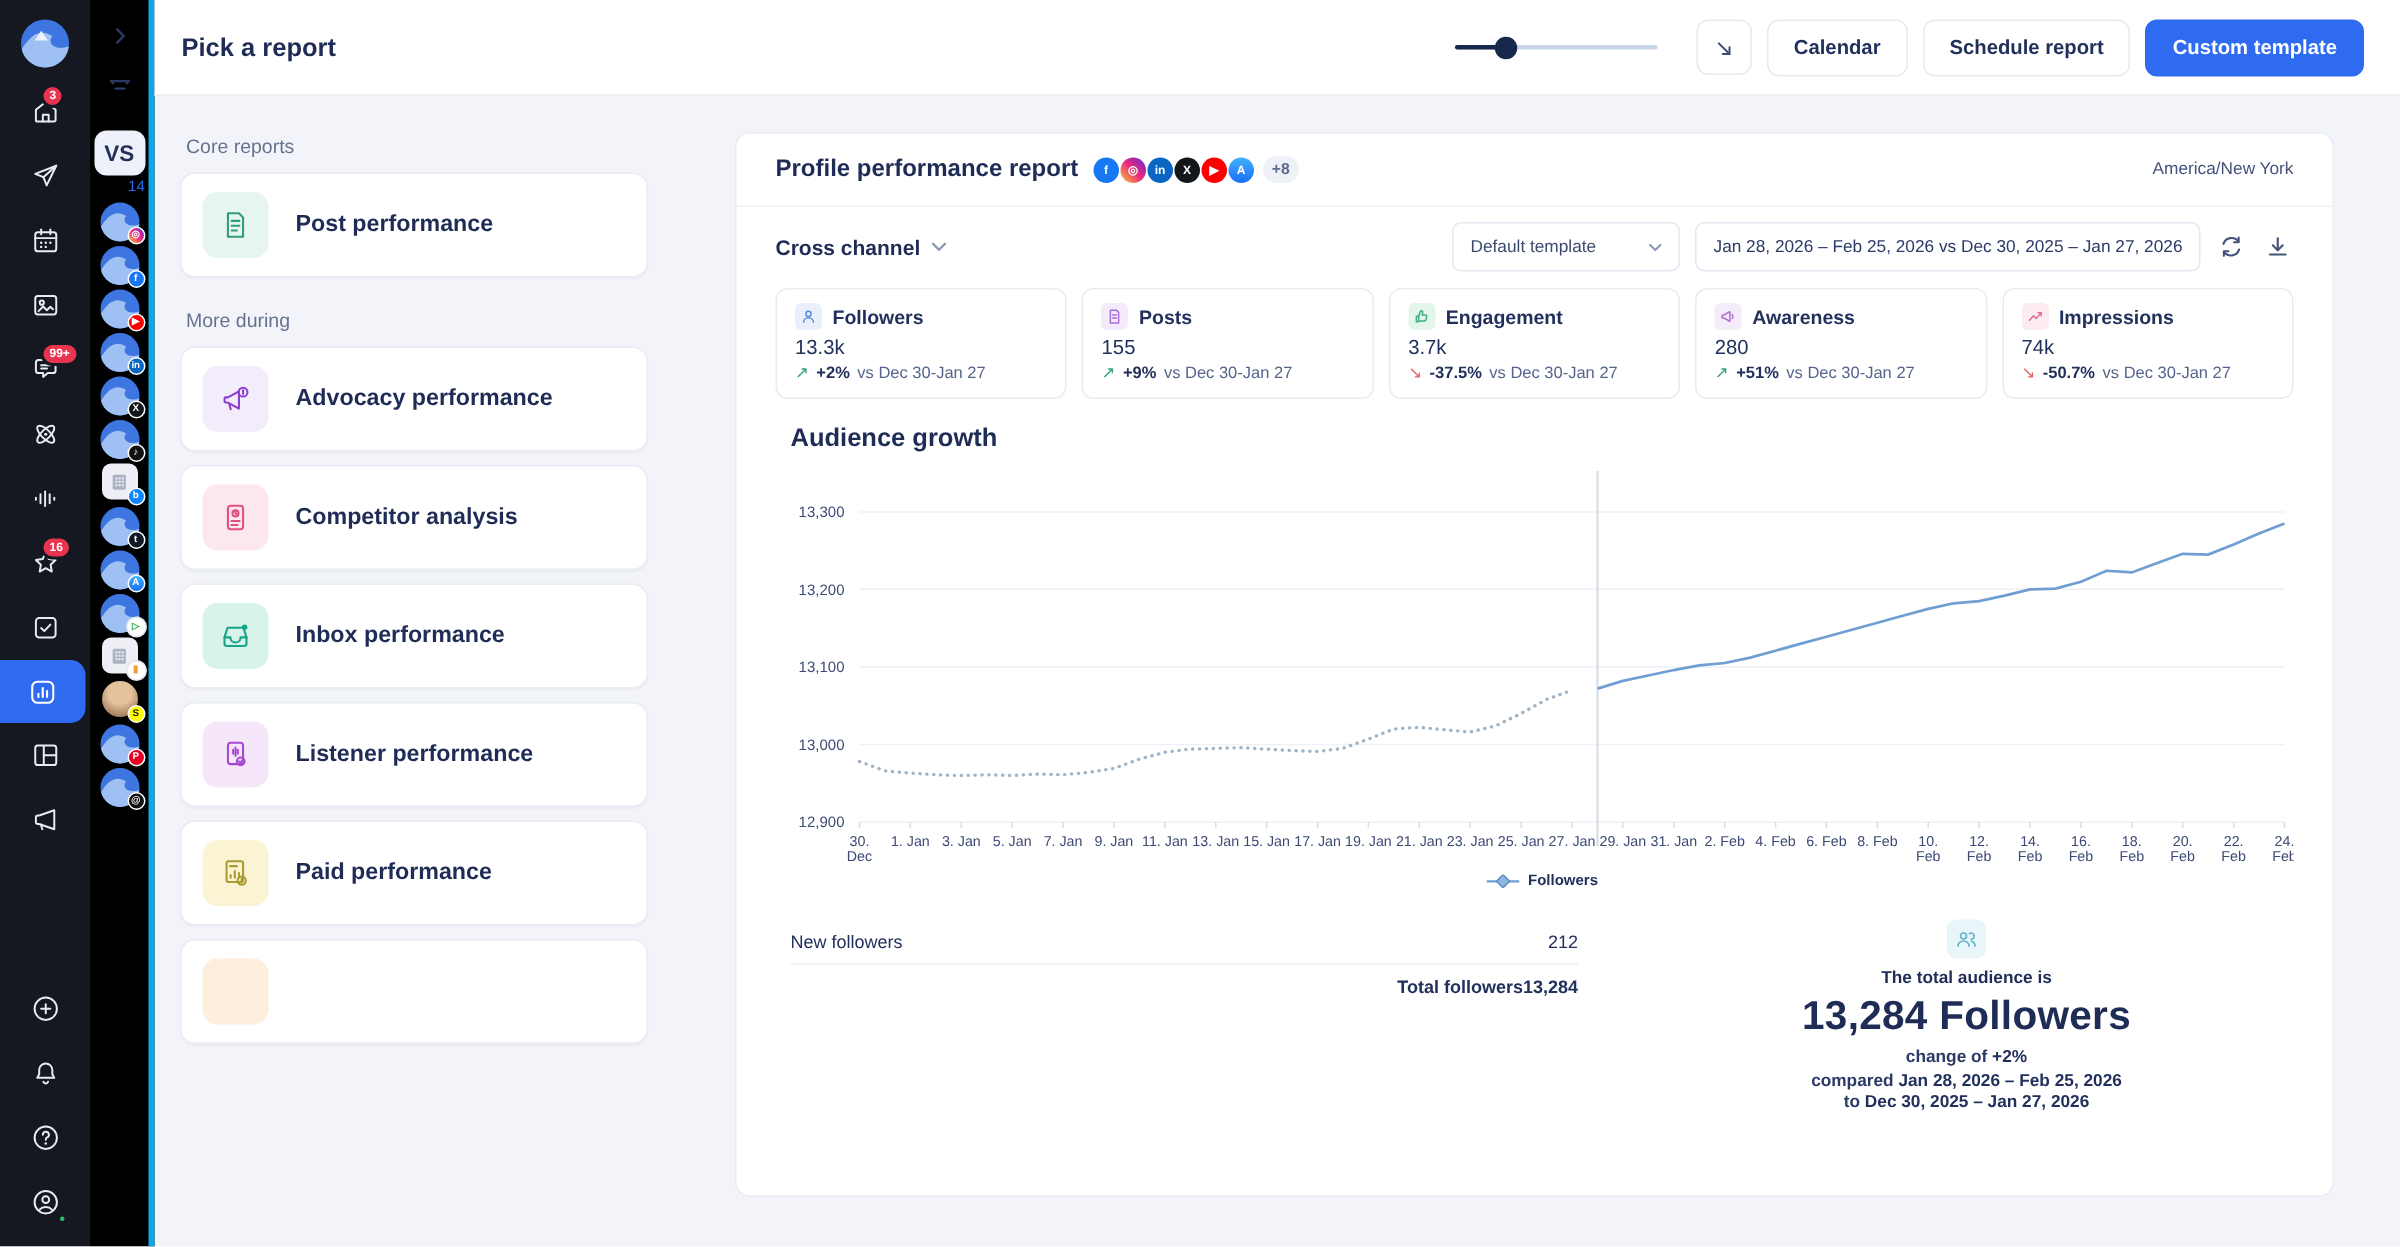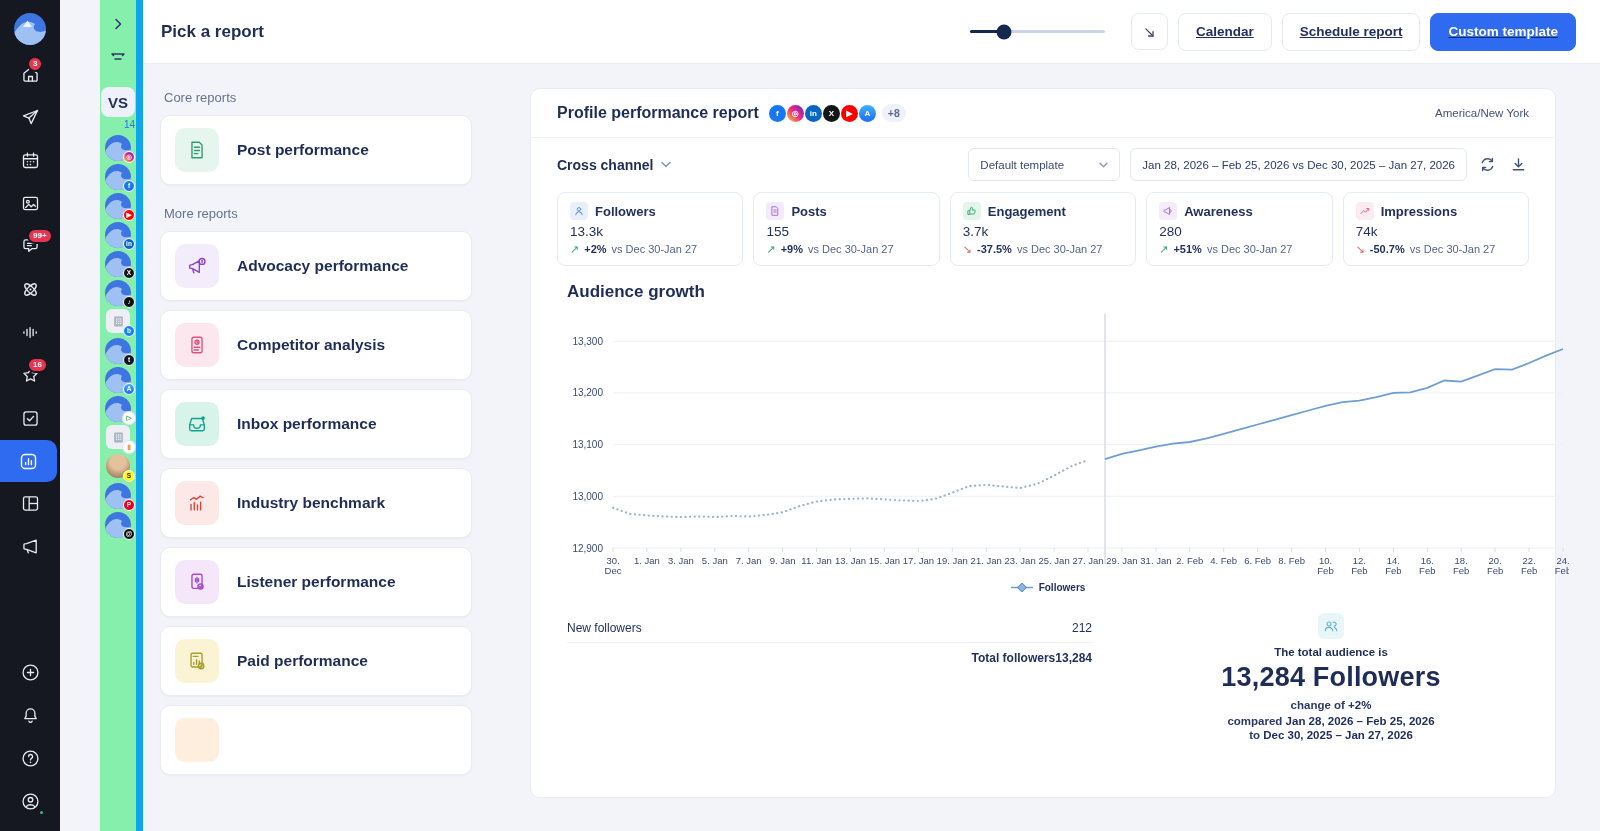--- a/index.html
+++ b/index.html
@@ -15,36 +15,36 @@
   
   .nav { width:60px; background:#161821; flex-shrink:0; display:flex; flex-direction:column; align-items:center; }
   .logo { margin:13px 0 8px; cursor:pointer; }
   .nav-item { position:relative; width:60px; height:43px; display:flex; align-items:center; justify-content:center; background:none; border:none; cursor:pointer; padding:0; }
   .nav-item.active { background:#2e6bf0; width:57px; margin-right:3px; border-radius:0 10px 10px 0; height:42px; }
   .nav-badge { position:absolute; top:3px; left:27px; background:#e8344e; color:#fff; font-size:8px; font-weight:700; line-height:1; padding:2px 4px; border-radius:8px; border:2px solid #161821; }
   .nav-footer { margin-top:auto; padding-bottom:8px; }
   .online-dot { position:absolute; bottom:7px; right:15px; width:7px; height:7px; background:#27c26d; border-radius:50%; border:2px solid #161821; }
 
   
-  .rail { width:43px; background:#86efac; border-right:7px solid #0ea5e9; flex-shrink:0; display:flex; flex-direction:column; align-items:center;margin-left:40px; }
+  .rail { width:43px; background:#000000; border-right:4px solid #0ea5e9; flex-shrink:0; display:flex; flex-direction:column; align-items:center; }
   .rail-collapse { margin-top:16px; background:none; border:none; color:#2c3a66; font-size:17px; cursor:pointer; line-height:1; }
   .rail-filter { margin-top:13px; background:none; border:none; cursor:pointer; padding:2px; }
   .rail-team { margin-top:18px; width:34px; height:30px; background:#eef1f9; border-radius:8px; display:flex; align-items:center; justify-content:center; font-size:15px; font-weight:700; color:#22305c; cursor:pointer; }
   .rail-count { width:34px; text-align:right; font-size:10px; color:#2e6bf0; margin:2px 0 5px; }
   .rail-profile { position:relative; width:26px; height:26px; margin-bottom:3px; cursor:pointer; }
   .av-logo { width:26px; height:26px; display:block; }
   .av-building { width:24px; height:24px; margin:1px; border-radius:6px; background:#edeff4; display:flex; align-items:center; justify-content:center; }
   .av-person { display:block; width:24px; height:24px; margin:1px; border-radius:50%; background:radial-gradient(circle at 50% 32%, #e3c29c 0 38%, #8a6547 95%); }
   .rail-badge { position:absolute; bottom:-2px; right:-4px; width:12px; height:12px; border-radius:50%; border:1.5px solid #fff; display:flex; align-items:center; justify-content:center; font-size:6.5px; font-weight:700; line-height:1; }
 
   
   .shell { flex:1; display:flex; flex-direction:column; min-width:0; }
   .topbar { height:64px; background:#fff; border-bottom:1px solid #eaedf3; display:flex; align-items:center; padding:0 24px 0 18px; flex-shrink:0;justify-content:flex-end; }
   .topbar h1 { margin:0; font-size:17px; font-weight:700; color:#1f2c56; }
-  .topbar-right { margin-left:auto; display:flex; align-items:center; gap:10px;text-decoration:underline; }
+  .topbar-right { margin-left:auto; display:flex; align-items:center; gap:10px; }
   .slider { position:relative; width:135px; height:3px; background:#c9d5e8; border-radius:2px; margin-right:16px; cursor:pointer; }
   .slider-fill { position:absolute; left:0; top:0; height:3px; background:#16294d; border-radius:2px; }
   .slider-knob { position:absolute; top:50%; transform:translate(-50%,-50%); width:15px; height:15px; border-radius:50%; background:#16294d; }
   .icon-btn { width:37px; height:37px; background:#fff; border:1px solid #e6eaf1; border-radius:8px; display:flex; align-items:center; justify-content:center; color:#3c4a6e; cursor:pointer; }
   .btn { height:38px; padding:0 17px; border-radius:8px; border:1px solid #e6eaf1; background:#fff; color:#22305c; font-size:13.5px; font-weight:600; cursor:pointer; }
   .btn.primary { background:#2e6bf0; border-color:#2e6bf0; color:#fff; }
 
   
   .content { flex:1; display:flex; min-height:0; }
 
@@ -406,21 +406,21 @@
           <svg width="22" height="22" viewBox="0 0 24 24" fill="none" stroke="currentColor" stroke-width="1.5" stroke-linecap="round" stroke-linejoin="round">
               <path d="M6.5 3.5 h8 l3 3 V20.5 H6.5 Z"></path>
               <line x1="9.2" y1="9" x2="14.8" y2="9"></line>
               <line x1="9.2" y1="12.5" x2="14.8" y2="12.5"></line>
               <line x1="9.2" y1="16" x2="13" y2="16"></line>
             </svg>
         </div>
         <span class="report-label">Post performance</span>
       </div>
 
-      <div class="picker-label more">More reports</div>
+      <div class="picker-label more">More during</div>
 
       <div class="report-item">
         <div class="report-tile t-advocacy">
           <svg width="22" height="22" viewBox="0 0 24 24" fill="none" stroke="currentColor" stroke-width="1.5" stroke-linecap="round" stroke-linejoin="round">
               <path d="M14.5 6.5 L6.5 10.8 H5 a1 1 0 0 0 -1 1 v1.8 a1 1 0 0 0 1 1 h1.5 l8 4.4 Z"></path>
               <path d="M7.5 15.8 l1 3.7"></path>
               <circle cx="17.5" cy="7" r="3.2"></circle>
               <path d="M17.5 5.7 v2.6"></path>
             </svg>
         </div>
@@ -444,33 +444,20 @@
         <div class="report-tile t-inbox">
           <svg width="22" height="22" viewBox="0 0 24 24" fill="none" stroke="currentColor" stroke-width="1.5" stroke-linecap="round" stroke-linejoin="round">
               <path d="M4 13 L6.2 6 h11.6 L20 13 v4.5 a1.8 1.8 0 0 1 -1.8 1.8 H5.8 A1.8 1.8 0 0 1 4 17.5 Z"></path>
               <path d="M4 13 h4.3 a3.7 3.7 0 0 0 7.4 0 H20"></path>
               <circle cx="18.6" cy="5.6" r="2" fill="currentColor" stroke="none"></circle>
             </svg>
         </div>
         <span class="report-label">Inbox performance</span>
       </div>
 
-      <div class="report-item">
-        <div class="report-tile t-industry">
-          <svg width="22" height="22" viewBox="0 0 24 24" fill="none" stroke="currentColor" stroke-width="1.5" stroke-linecap="round" stroke-linejoin="round">
-              <line x1="5.5" y1="13.5" x2="5.5" y2="19.5"></line>
-              <line x1="9" y1="11.5" x2="9" y2="19.5"></line>
-              <line x1="12.5" y1="14" x2="12.5" y2="19.5"></line>
-              <line x1="16" y1="11" x2="16" y2="19.5"></line>
-              <path d="M5 8.5 l3.5 -2.5 3 2 4 -3.5 2.5 1.5"></path>
-              <circle cx="18.5" cy="6" r="0.9" fill="currentColor" stroke="none"></circle>
-            </svg>
-        </div>
-        <span class="report-label">Industry benchmark</span>
-      </div>
 
       <div class="report-item">
         <div class="report-tile t-listener">
           <svg width="22" height="22" viewBox="0 0 24 24" fill="none" stroke="currentColor" stroke-width="1.5" stroke-linecap="round" stroke-linejoin="round">
               <rect x="6.5" y="3.5" width="11" height="15.5" rx="2"></rect>
               <path d="M10.3 8.5 v3 M12 7 v6 M13.7 8.5 v3"></path>
               <circle cx="15.8" cy="17" r="2.8"></circle>
               <path d="M14.6 17 l0.9 0.9 1.7 -1.8"></path>
             </svg>
         </div>

